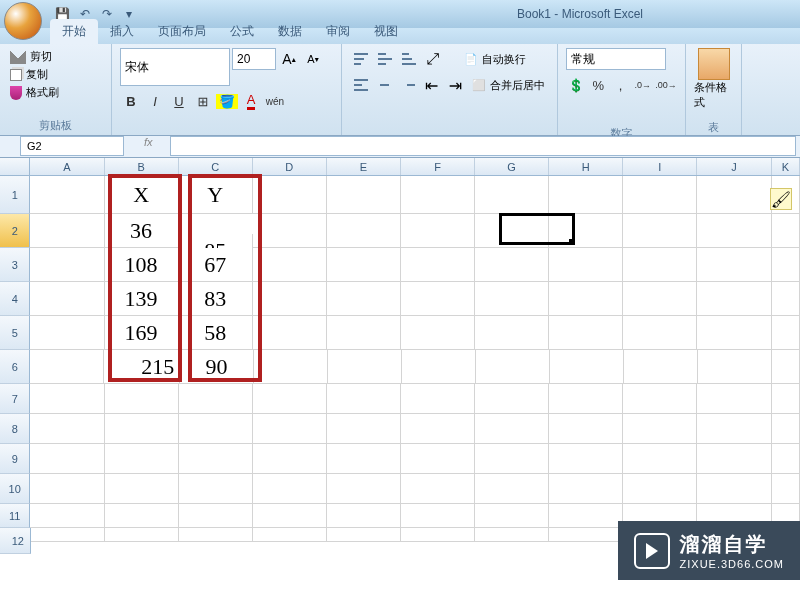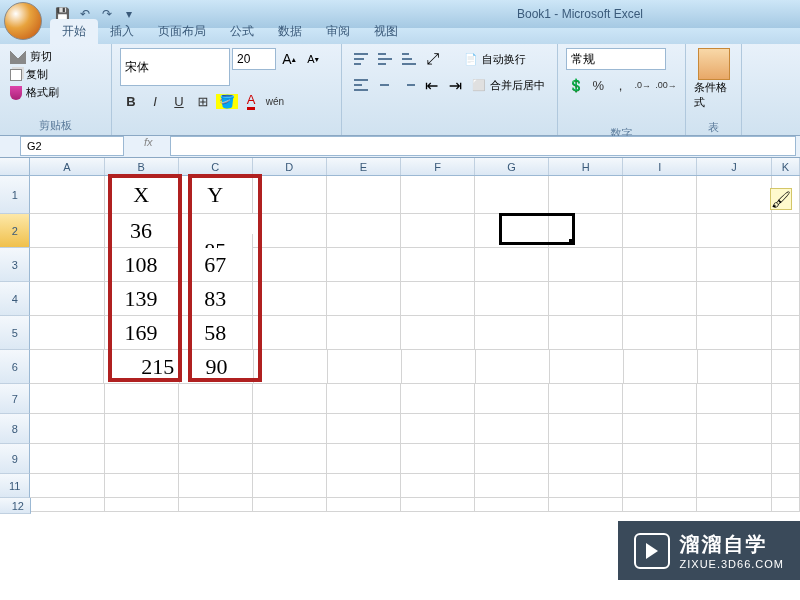--- a/index.html
+++ b/index.html
@@ -383,36 +383,50 @@
       <div class="cell" style="width: 78px; height: 30px;"></div>
       <div class="cell" style="width: 78px; height: 30px;"></div>
       <div class="cell" style="width: 78px; height: 30px;"></div>
       <div class="cell" style="width: 78px; height: 30px;"></div>
       <div class="cell" style="width: 78px; height: 30px;"></div>
       <div class="cell" style="width: 78px; height: 30px;"></div>
       <div class="cell" style="width: 78px; height: 30px;"></div>
       <div class="cell" style="width: 78px; height: 30px;"></div>
       <div class="cell" style="width: 30px; height: 30px;"></div>
     </div>
+    <div class="grid-row" style="height: 30px;">
+      <div class="row-h" style="height: 30px;">10</div>
+      <div class="cell" style="width: 78px; height: 30px;"></div>
+      <div class="cell" style="width: 78px; height: 30px;"></div>
+      <div class="cell" style="width: 78px; height: 30px;"></div>
+      <div class="cell" style="width: 78px; height: 30px;"></div>
+      <div class="cell" style="width: 78px; height: 30px;"></div>
+      <div class="cell" style="width: 78px; height: 30px;"></div>
+      <div class="cell" style="width: 78px; height: 30px;"></div>
+      <div class="cell" style="width: 78px; height: 30px;"></div>
+      <div class="cell" style="width: 78px; height: 30px;"></div>
+      <div class="cell" style="width: 78px; height: 30px;"></div>
+      <div class="cell" style="width: 30px; height: 30px;"></div>
+    </div>
     <div class="grid-row" style="height: 24px;">
       <div class="row-h" style="height: 24px;">11</div>
       <div class="cell" style="width: 78px; height: 24px;"></div>
       <div class="cell" style="width: 78px; height: 24px;"></div>
       <div class="cell" style="width: 78px; height: 24px;"></div>
       <div class="cell" style="width: 78px; height: 24px;"></div>
       <div class="cell" style="width: 78px; height: 24px;"></div>
       <div class="cell" style="width: 78px; height: 24px;"></div>
       <div class="cell" style="width: 78px; height: 24px;"></div>
       <div class="cell" style="width: 78px; height: 24px;"></div>
       <div class="cell" style="width: 78px; height: 24px;"></div>
       <div class="cell" style="width: 78px; height: 24px;"></div>
       <div class="cell" style="width: 30px; height: 24px;"></div>
     </div>
     <div class="grid-row" style="height: 14px;">
-      <div class="row-h" style="height: 16px; padding-left: 6px;">12</div>
+      <div class="row-h" style="height: 26px; padding-left: 6px;">12</div>
       <div class="cell" style="width: 78px; height: 14px;"></div>
       <div class="cell" style="width: 78px; height: 14px;"></div>
       <div class="cell" style="width: 78px; height: 14px;"></div>
       <div class="cell" style="width: 78px; height: 14px;"></div>
       <div class="cell" style="width: 78px; height: 14px;"></div>
       <div class="cell" style="width: 78px; height: 14px;"></div>
       <div class="cell" style="width: 78px; height: 14px;"></div>
       <div class="cell" style="width: 78px; height: 14px;"></div>
       <div class="cell" style="width: 78px; height: 14px;"></div>
       <div class="cell" style="width: 78px; height: 14px;"></div>

